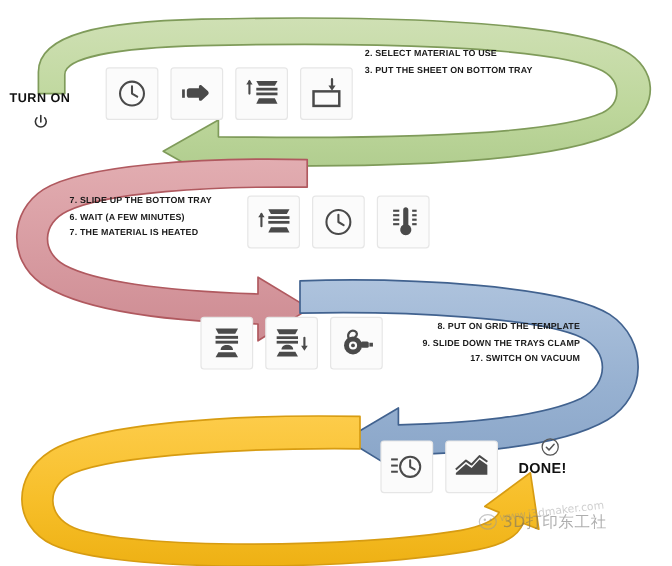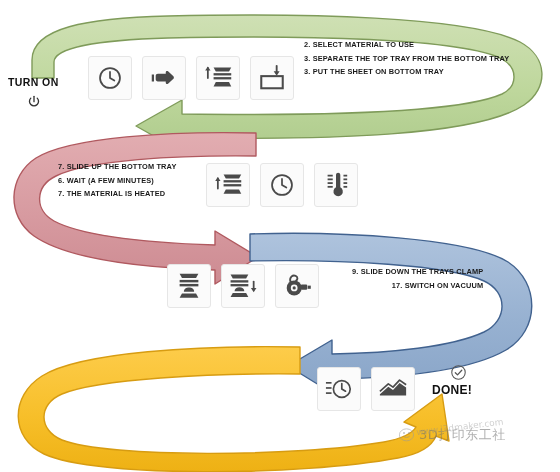--- a/index.html
+++ b/index.html
@@ -222,21 +222,20 @@
   <div class="icon-box" style="left:250px;top:56px;">
     <svg width="28" height="28" viewBox="0 0 30 30">
       <path d="M20 2 L20 10" stroke="#4a4a4a" stroke-width="2" stroke-linecap="round"></path>
       <path d="M20 12.5 L16.8 7.8 L23.2 7.8 Z" fill="#4a4a4a"></path>
       <rect x="3.5" y="13" width="23" height="13" fill="none" stroke="#4a4a4a" stroke-width="2.2"></rect>
     </svg>
   </div>
 
   <div class="steps" style="left:304px;top:38px;">
     <div>2. SELECT MATERIAL TO USE</div>
-    <div>3. SEPARATE THE TOP TRAY FROM THE BOTTOM TRAY</div>
     <div>3.  PUT THE SHEET ON BOTTOM TRAY</div>
   </div>
 
   <div class="steps" style="left:58px;top:160px;">
     <div>7. SLIDE UP THE BOTTOM TRAY</div>
     <div>6. WAIT (A FEW MINUTES)</div>
     <div>7. THE MATERIAL IS HEATED</div>
   </div>
 
   <div class="icon-box" style="left:206px;top:163px;">
@@ -299,20 +298,21 @@
       <circle cx="13" cy="16" r="8" fill="#4a4a4a"></circle>
       <circle cx="13" cy="16" r="3.6" fill="#fbfbfb"></circle>
       <circle cx="13" cy="16" r="1.7" fill="#4a4a4a"></circle>
       <path d="M9 9.5 C7.5 4.5 11.5 2 14.5 3.2 C17 4.2 17 7.2 15 8.2" fill="none" stroke="#4a4a4a" stroke-width="2" stroke-linecap="round"></path>
       <rect x="20" y="12.5" width="7" height="5.5" rx="1.4" fill="#4a4a4a"></rect>
       <rect x="27.5" y="13.6" width="3.2" height="3.4" fill="#4a4a4a"></rect>
     </svg>
   </div>
 
   <div class="steps right" style="left:352px;top:265px;">
+    <div>8. PUT ON GRID THE TEMPLATE</div>
     <div>9. SLIDE DOWN THE TRAYS CLAMP</div>
     <div>17. SWITCH ON VACUUM</div>
   </div>
 
 
   <div class="icon-box" style="left:317px;top:367px;">
     <svg width="28" height="26" viewBox="0 0 30 26">
       <rect x="1" y="5.5" width="6" height="1.8" fill="#4a4a4a"></rect>
       <rect x="1" y="11" width="6" height="1.8" fill="#4a4a4a"></rect>
       <rect x="1" y="16.5" width="6" height="1.8" fill="#4a4a4a"></rect>

